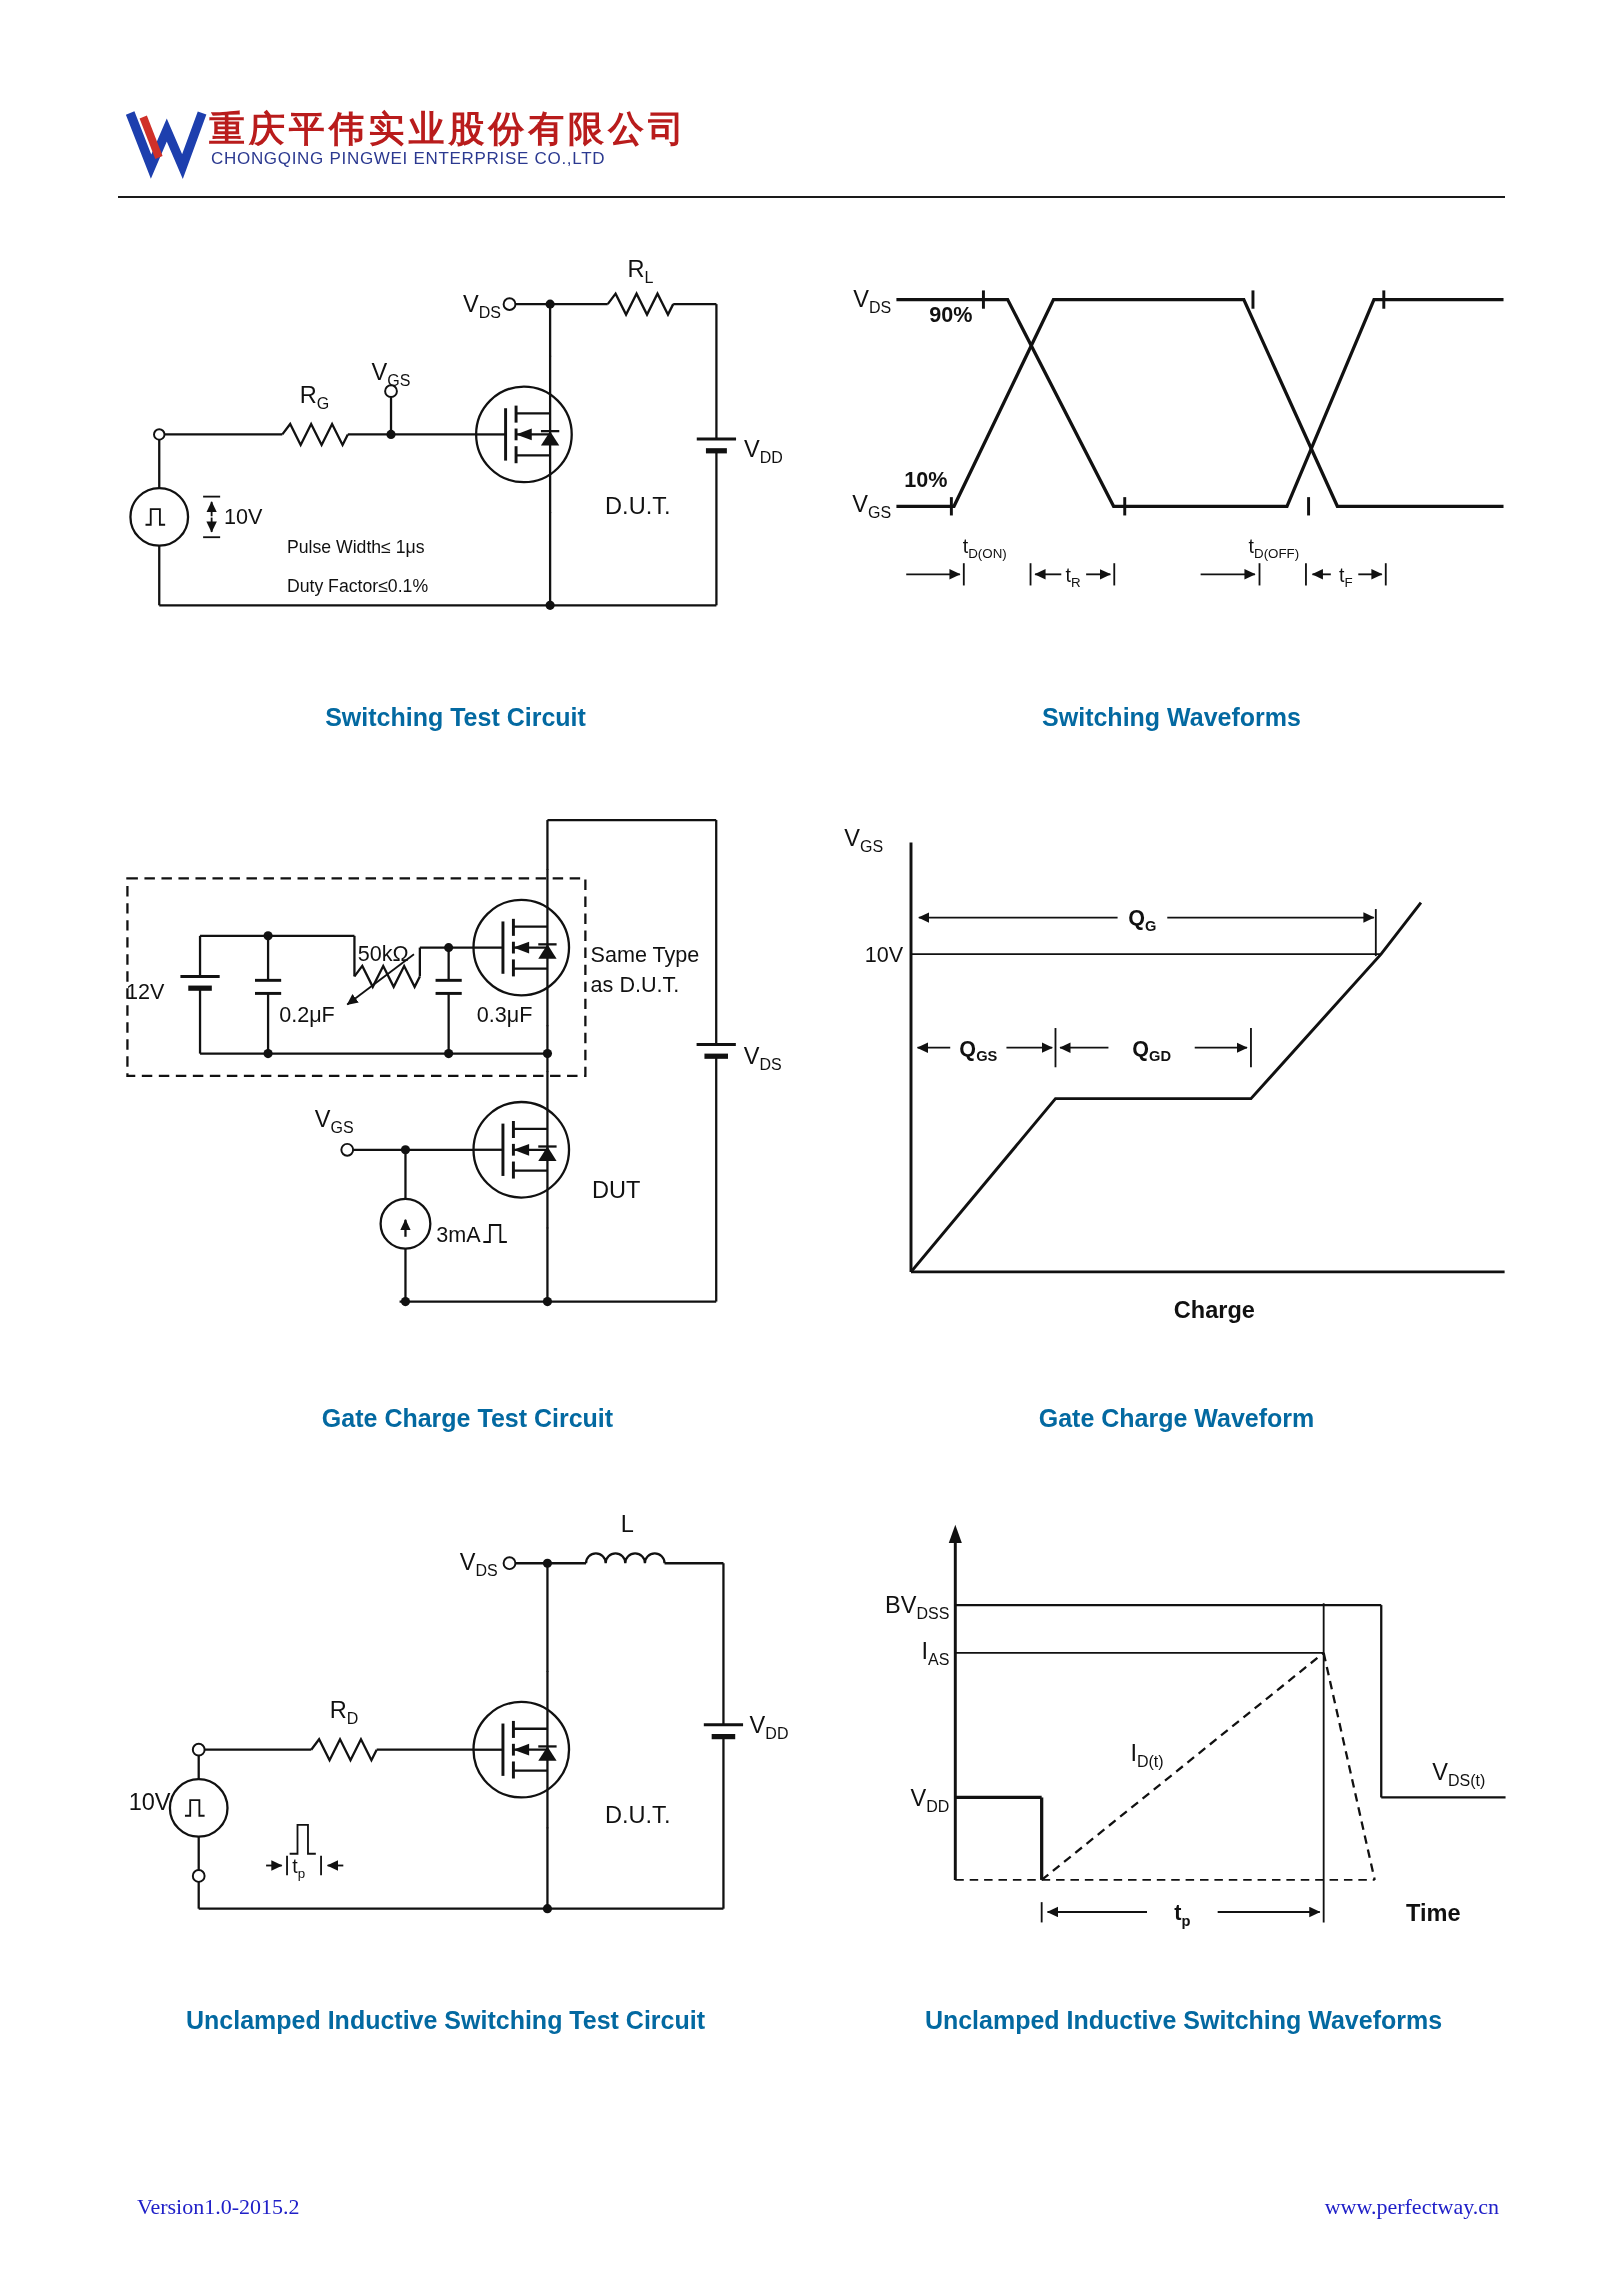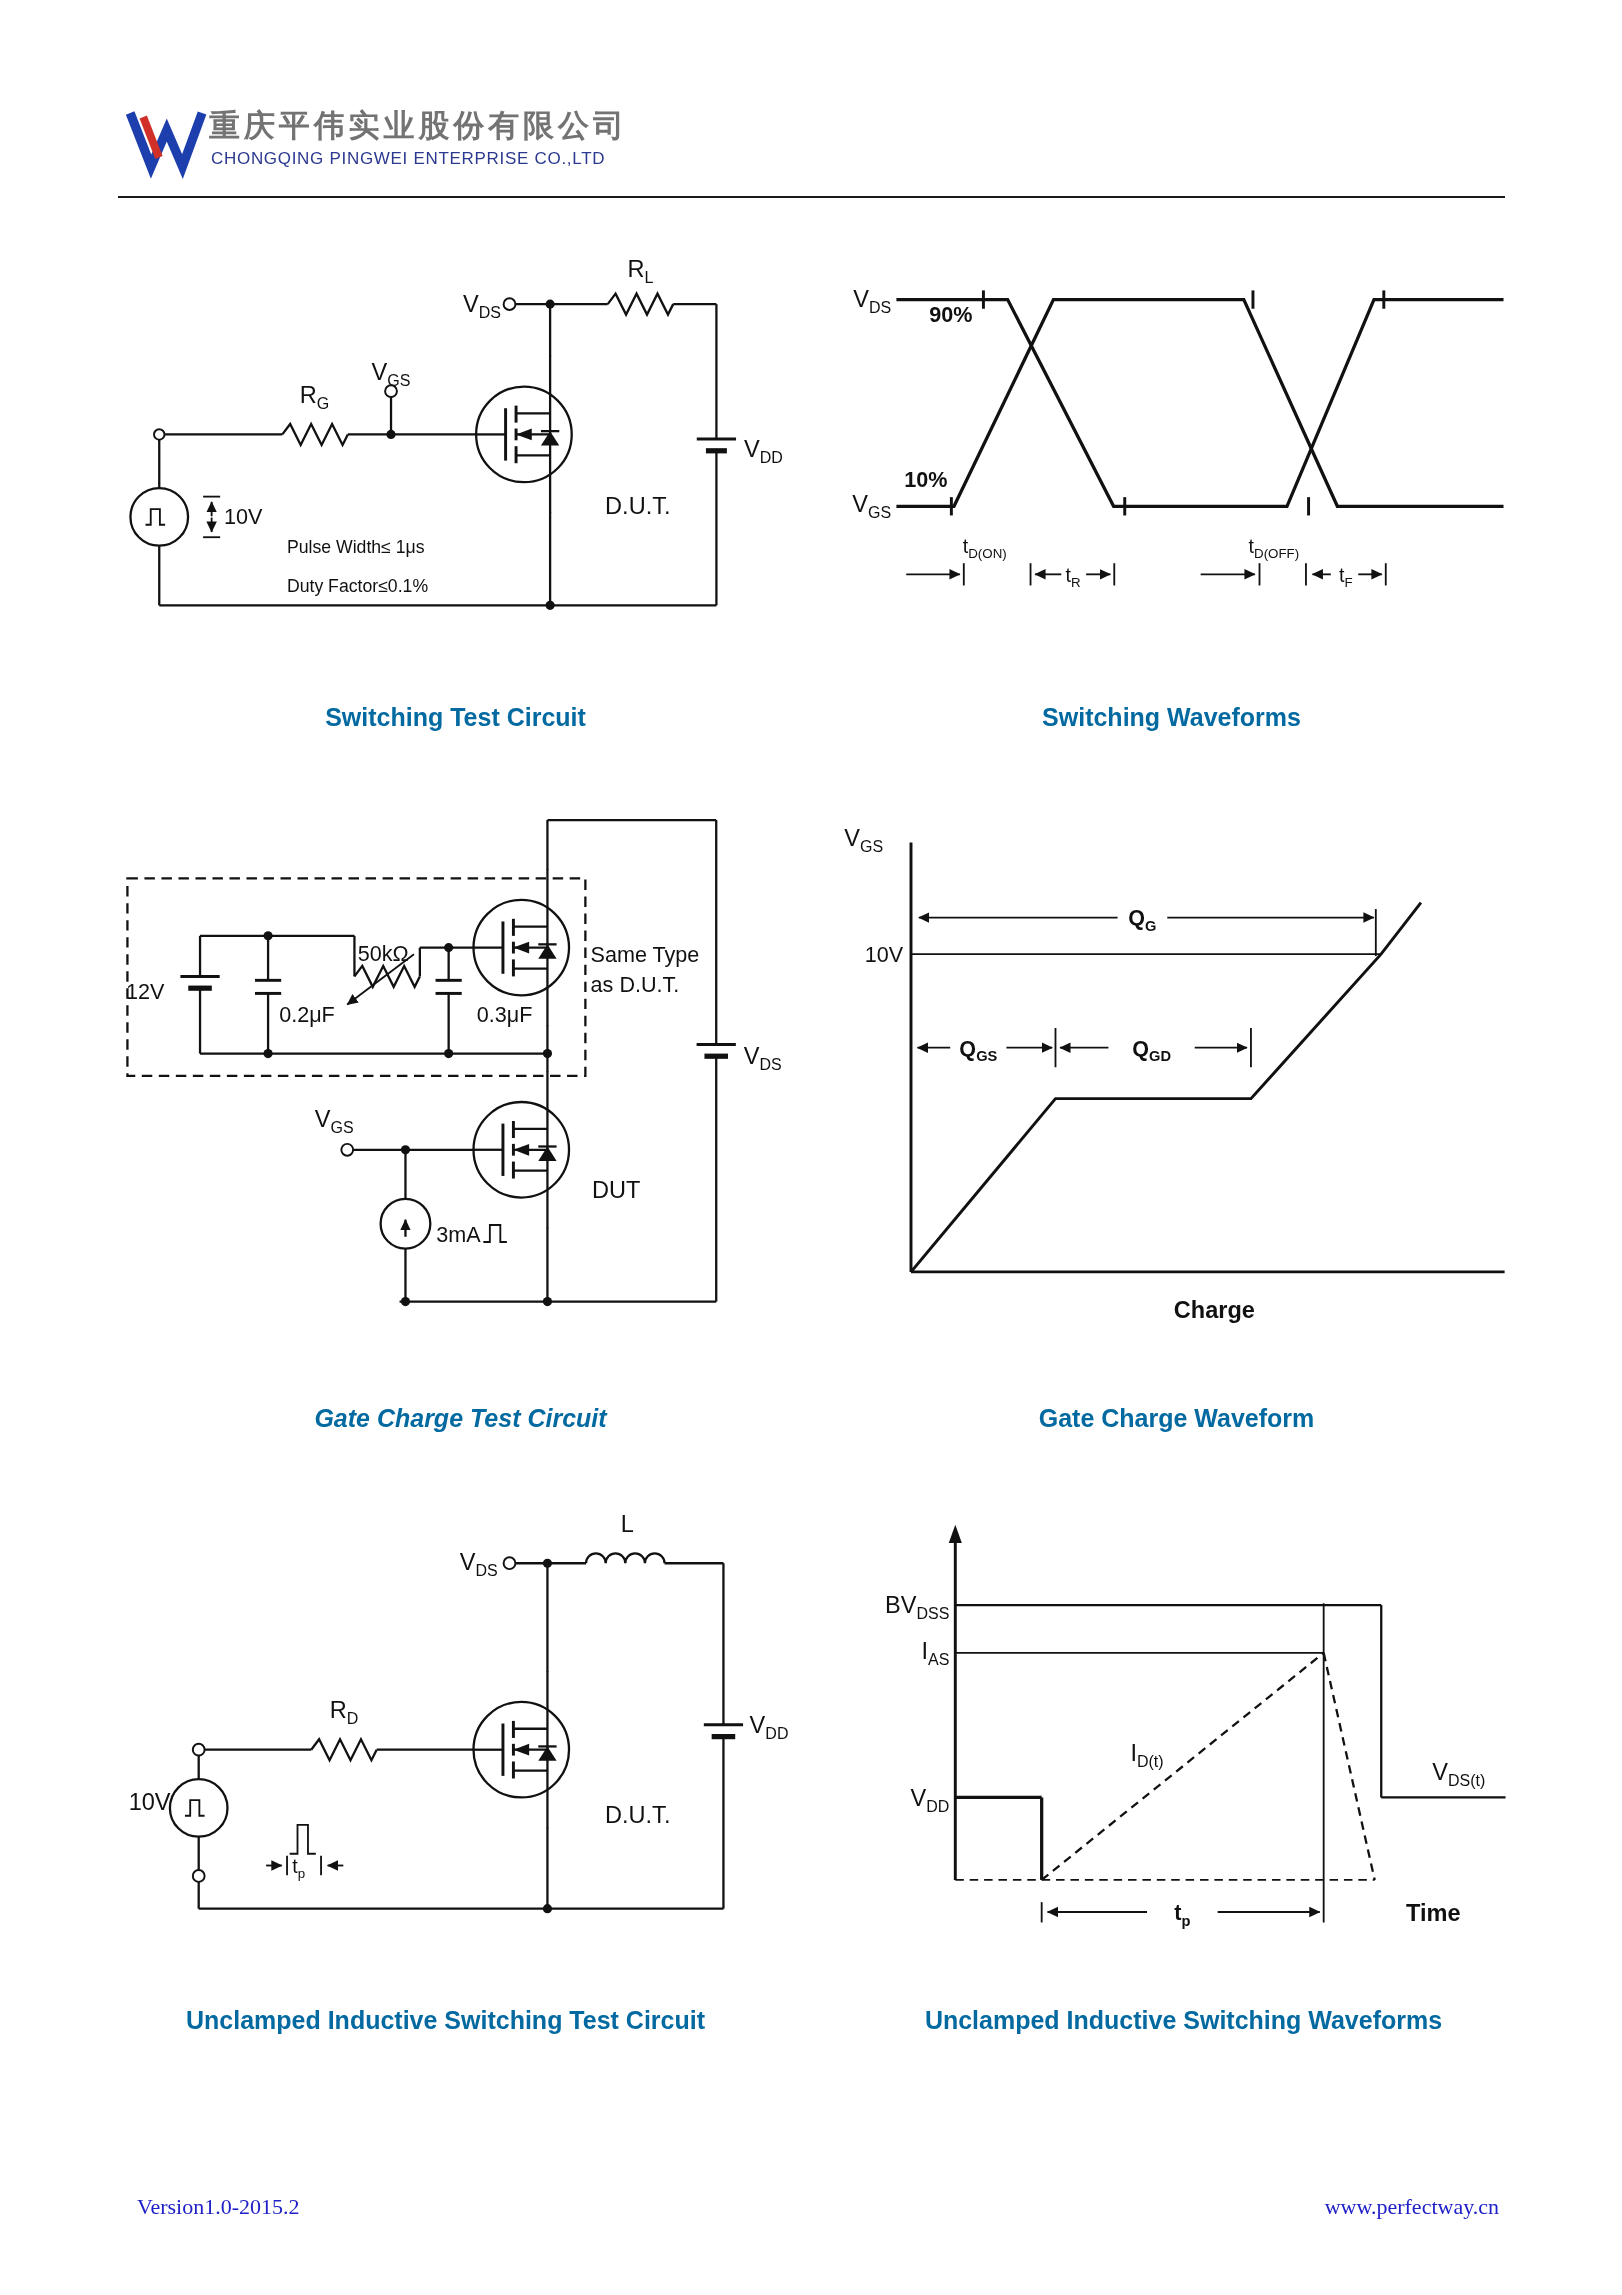--- a/index.html
+++ b/index.html
@@ -16,21 +16,21 @@
   .w{stroke:#111;stroke-width:3.5;fill:none;}
   .w4{stroke:#111;stroke-width:4.5;fill:none;}
   .w5{stroke:#111;stroke-width:5;fill:none;}
   .w7{stroke:#111;stroke-width:8;fill:none;}
   .thin{stroke:#111;stroke-width:2.8;fill:none;}
   .dash{stroke-dasharray:16 10;}
   .dash2{stroke-dasharray:13 9;}
   .dot{fill:#111;stroke:none;}
   .term{fill:#fff;stroke:#111;stroke-width:3;}
   .caption{position:absolute;font:bold 25px "Liberation Sans",sans-serif;color:#0369a1;text-align:center;}
-  .cn-title{position:absolute;left:209px;top:105px;font-size:31px;font-weight:bold;letter-spacing:3.9px;color:#737373;}
+  .cn-title{position:absolute;left:209px;top:105px;font-size:36px;font-weight:bold;letter-spacing:3.9px;color:#b91c1c;}
   .en-title{position:absolute;left:211px;top:149px;font-size:17px;letter-spacing:0.7px;color:#2b3990;}
   .rule{position:absolute;left:118px;top:196px;width:1387px;height:2px;background:#1a1a1a;}
   .footer{position:absolute;top:2167px;font:22px "Liberation Serif",serif;color:#2020c8;margin-top:27px;}
 </style>
 </head>
 <body>
 
 <svg class="abs" style="left:121px;top:101px;" width="85" height="79" viewBox="0 0 130 120">
   <path d="M14,18 L46,100 L70,44 L94,100 L124,18" stroke="#1d3fae" stroke-width="14" fill="none"></path>
   <path d="M34,24 L58,86" stroke="#d03028" stroke-width="12" fill="none"></path>
@@ -246,21 +246,21 @@
   <text class="t33" x="246" y="332">0.2μF</text>
   <text class="t33" text-anchor="middle" x="405" y="238">50kΩ</text>
   <text class="t33" x="548" y="332">0.3μF</text>
   <text class="t33" x="722" y="240">Same Type</text>
   <text class="t33" x="722" y="286">as D.U.T.</text>
   <text class="t36" x="956" y="396"><tspan>V</tspan><tspan class="sub" dy="9">DS</tspan></text>
   <text class="t36" text-anchor="middle" x="330" y="492"><tspan>V</tspan><tspan class="sub" dy="9">GS</tspan></text>
   <text class="t36" x="724" y="600">DUT</text>
   <text class="t33" x="486" y="668">3mA</text>
 </svg>
-<div class="caption" style="left:264px;top:1404px;width:393px;font-style:italic;">Gate Charge Test Circuit</div>
+<div class="caption" style="left:271px;top:1404px;width:393px;">Gate Charge Test Circuit</div>
 
 <svg style="left:831px;top:811px;" width="700" height="523" viewBox="0 0 1070 800">
   <defs>
     <marker id="m4" markerWidth="20" markerHeight="18" refX="16" refY="8" orient="auto" markerUnits="userSpaceOnUse">
         <path d="M0,0 L17,8 L0,16 Z" fill="#111"></path>
       </marker>
   </defs>
   <line class="w4" x1="122" y1="48" x2="122" y2="705"></line>
   <line class="w4" x1="122" y1="705" x2="1030" y2="705"></line>
   <line class="thin" x1="122" y1="219" x2="841" y2="219"></line>

